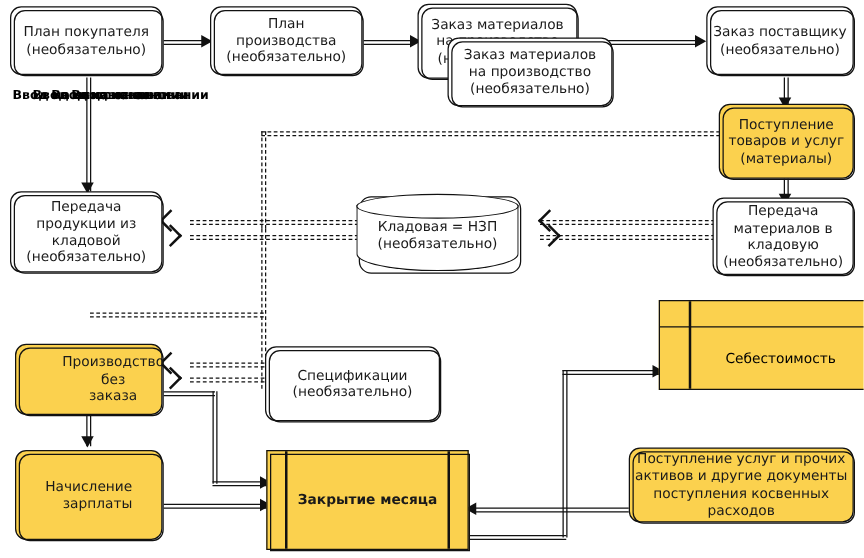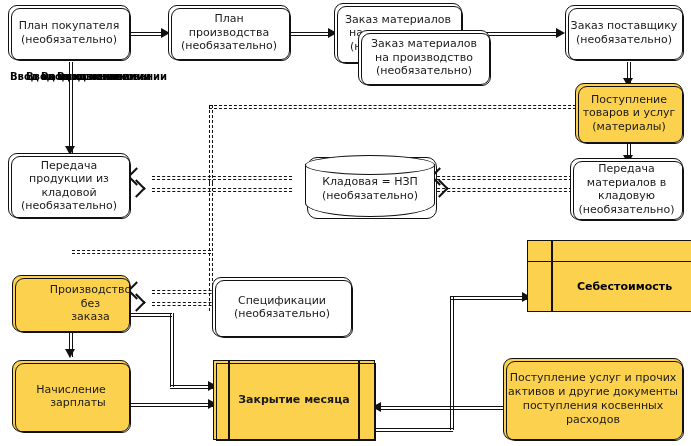--- a/index.html
+++ b/index.html
@@ -46,21 +46,20 @@
     border-radius:inherit;
     z-index:-1;
     pointer-events:none;
   }
 
   
   .cyl{
     position:absolute;
     box-sizing:border-box;
     z-index:20;
-    margin-left:20px;
   }
   .cyl .body{
     position:absolute;left:0;right:0;top:9px;bottom:0;
     border:1.6px solid #111;
     border-top:none;
     border-radius:0 0 50% 50%/0 0 14px 14px;
     background:#fff;
   }
   .cyl .top{
     position:absolute;left:0;right:0;top:0;height:18px;
@@ -239,36 +238,36 @@
 
   <div class="node rounded white" style="left:212px;top:277px;width:140px;height:60px;">
     <span class="txt">Спецификации
 (необязательно)</span>
   </div>
 
   <div class="tbl" style="left:527px;top:240px;width:172px;height:72px;">
     <div class="hrow"></div>
     <div class="vcol"></div>
     <div class="lbl bold">
-      <span style="font-weight:bold;">Себестоимость</span>
+      <span style="font-weight:normal;">Себестоимость</span>
     </div>
   </div>
 
   <div class="node rounded yellow" style="left:12px;top:360px;width:118px;height:72px;text-align:right;">
     <span class="txt">Начисление
 зарплаты</span>
   </div>
 
   <div class="node yellow bold" style="left:213px;top:360px;width:162px;height:80px;border-radius:0;justify-content:center;">
     <div class="bar" style="position:absolute;left:14px;top:0;bottom:0;width:1.6px;background:#111;"></div>
     <div class="bar" style="position:absolute;right:14px;top:0;bottom:0;width:1.6px;background:#111;"></div>
     <span class="txt" style="font-weight:bold;">Закрытие месяца</span>
   </div>
 
-  <div class="node rounded yellow" style="left:503px;top:358px;width:180px;height:82px;">
+  <div class="node rounded yellow" style="left:503px;top:358px;width:180px;height:60px;">
     <span class="txt" style="line-height:14px;">Поступление услуг и прочих
 активов и другие документы
 поступления косвенных
 расходов</span>
   </div>
 
   <div class="stack" style="left:10px;top:70px;width:180px;">
     <span style="left:0px;">Ввод на основании</span>
     <span style="left:16px;">Ввод на основании</span>
     <span style="left:31px;">Ввод на основании</span>

